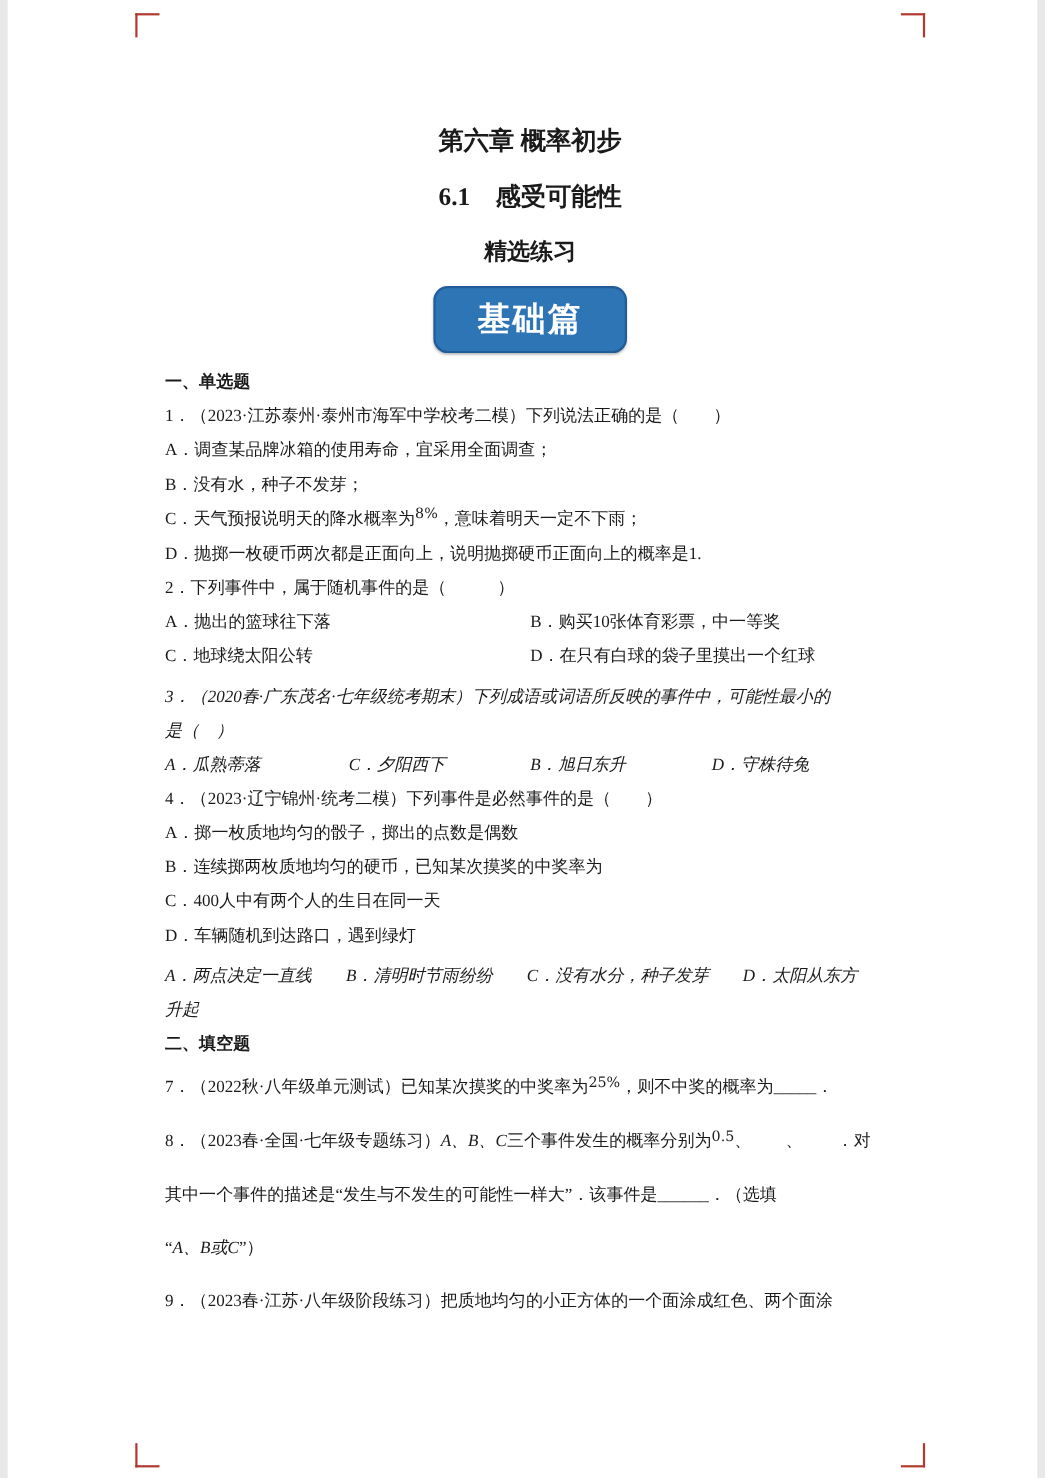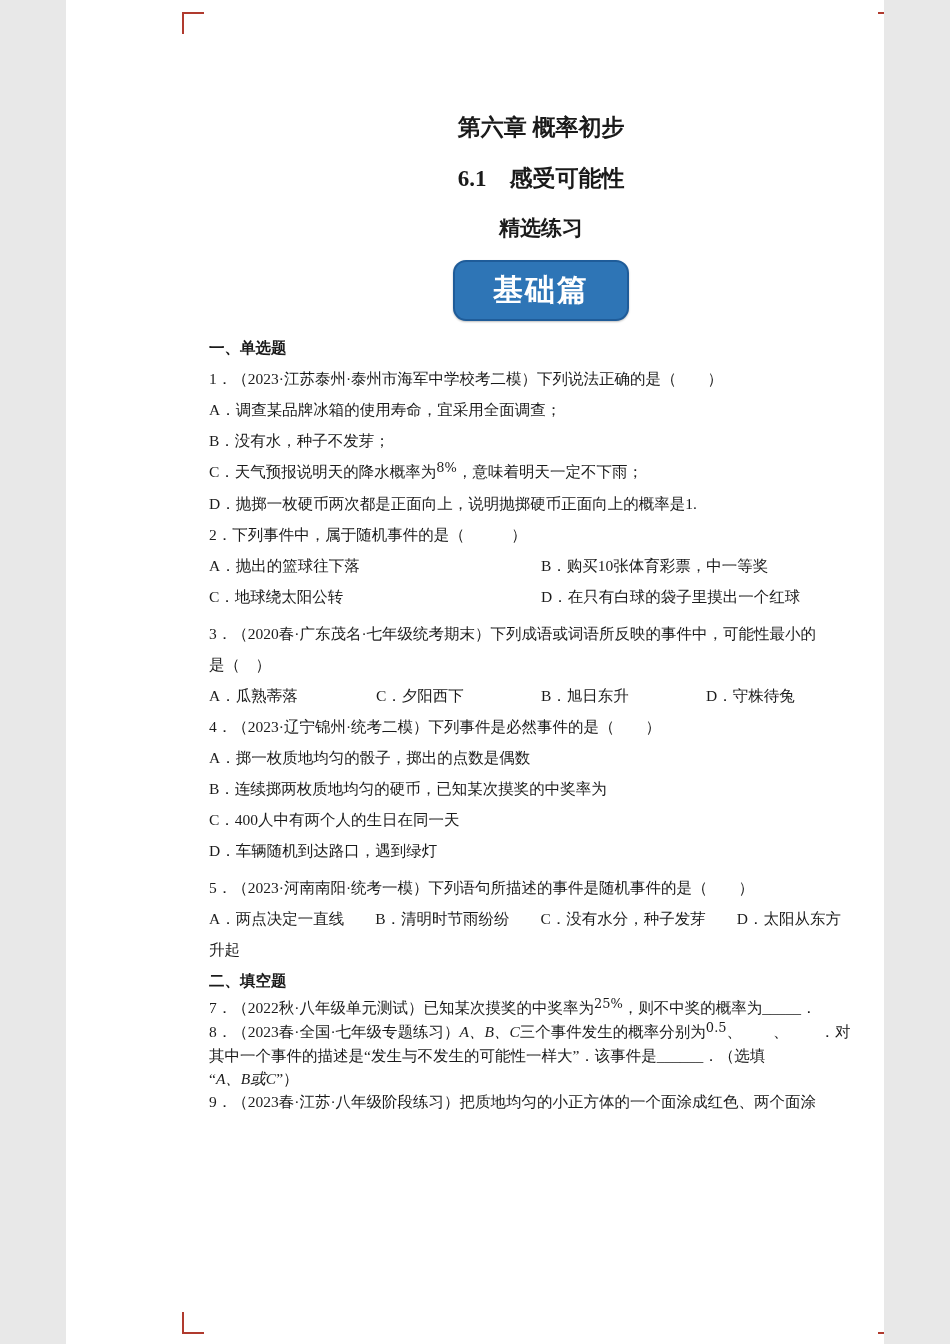--- a/index.html
+++ b/index.html
@@ -11,21 +11,21 @@
     --text-color:#1A1A1A;
     --page-bg:#FFFFFF;
   }
   html,body{margin:0;padding:0;}
   body{
     background:#e8e8e8;
     font-family:"Liberation Serif","DejaVu Serif",serif;
   }
   .page{
     position:relative;
-    width:818px;
+    width:936px;
     height:1344px;
     margin:0 auto;
     background:var(--page-bg,#fff);
     color:var(--text-color,#1a1a1a);
     overflow:hidden;
   }
   
   .crop{
     position:absolute;
     width:20px;height:20px;
@@ -61,24 +61,24 @@
     box-shadow:0 1px 2px rgba(0,0,0,0.25);
   }
   .content p{
     margin:0;
     font-size:15.5px;
     line-height:31px;
     white-space:nowrap;
   }
   .sec{font-weight:700;}
   .question{margin:0;}
-  .question.gap{margin-top:6px;}
+  .question.gap{margin-top:6px;font-style:italic;}
   .grid2{display:grid;grid-template-columns:332px auto;}
   .grid4{display:grid;grid-template-columns:167px 165px 165px auto;}
-  .fill p{line-height:23px;}
+  .fill p{line-height:48px;}
   .math{
     font-size:13px;
     position:relative;
     top:-5px;
     font-family:"DejaVu Serif","Liberation Serif",serif;
   }
   .var{font-style:italic;margin-top:36px;}
 </style>
 </head>
 <body>
@@ -131,21 +131,20 @@
 
     <div class="question">
       <p>4．（2023·辽宁锦州·统考二模）下列事件是必然事件的是（　　）</p>
       <p>A．掷一枚质地均匀的骰子，掷出的点数是偶数</p>
       <p>B．连续掷两枚质地均匀的硬币，已知某次摸奖的中奖率为</p>
       <p>C．400人中有两个人的生日在同一天</p>
       <p>D．车辆随机到达路口，遇到绿灯</p>
     </div>
 
     <div class="question gap">
-      <p>5．（2023·河南南阳·统考一模）下列语句所描述的事件是随机事件的是（　　）</p>
       <p>A．两点决定一直线　　B．清明时节雨纷纷　　C．没有水分，种子发芽　　D．太阳从东方</p>
       <p>升起</p>
     </div>
 
 
     <p class="sec">二、填空题</p>
 
     <div class="fill">
 
       <div class="question">

